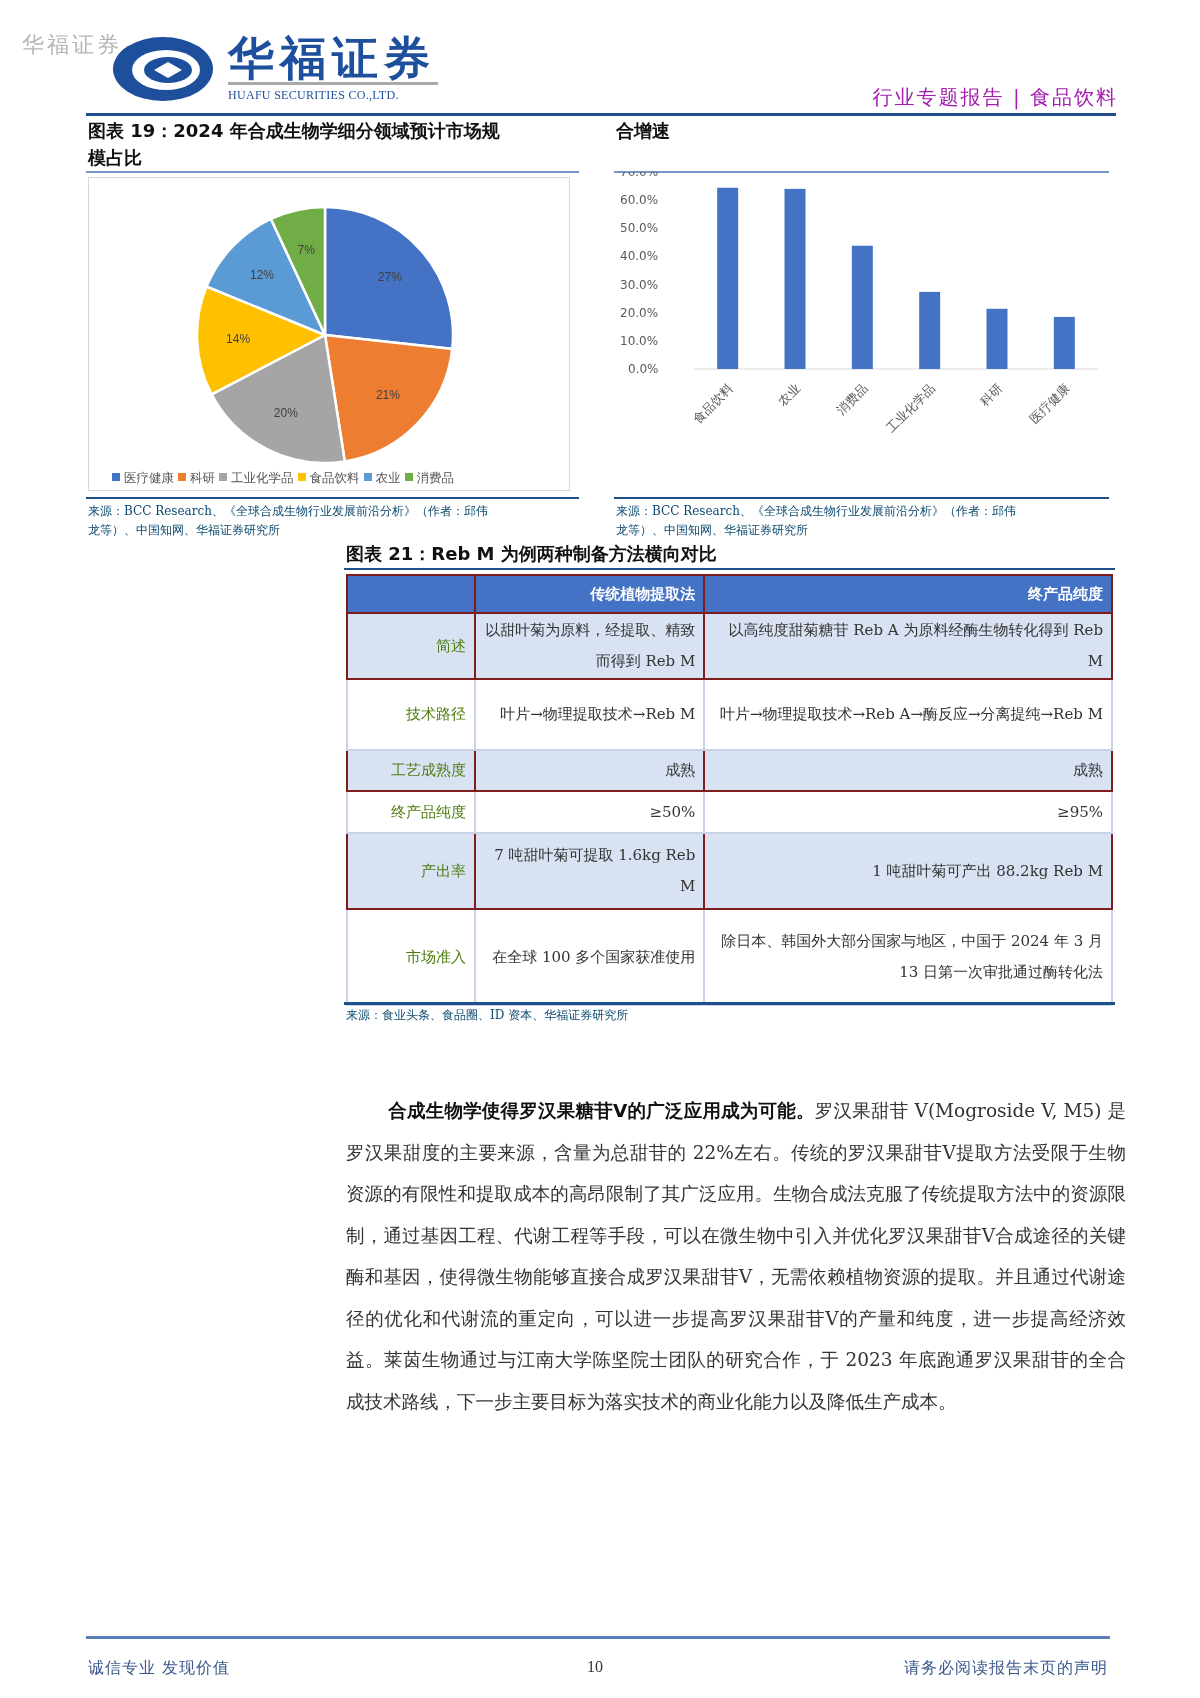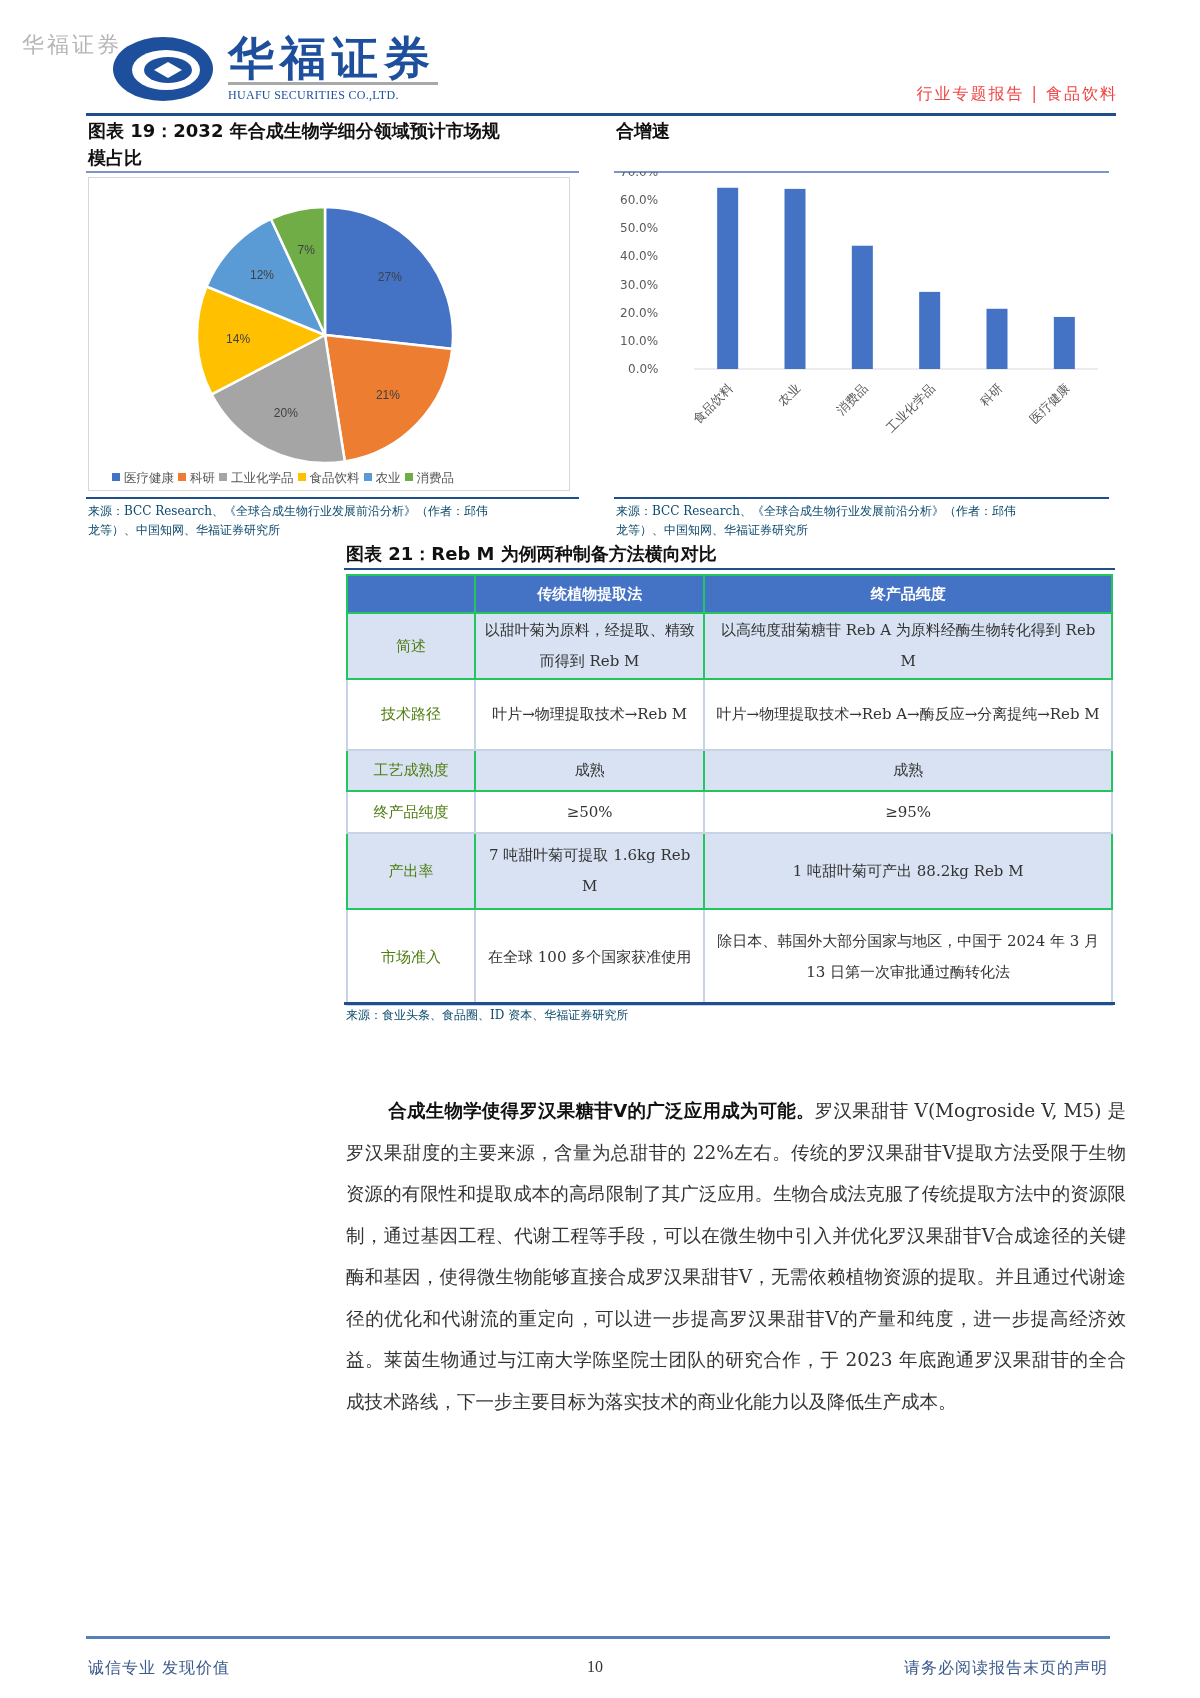--- a/index.html
+++ b/index.html
@@ -4,32 +4,32 @@
 <style>
   html, body { margin:0; padding:0; background:#fff; }
   body { width:1200px; height:1698px; position:relative; overflow:hidden;
          font-family:"DejaVu Serif", serif; color:#222; }
   .abs { position:absolute; }
   .watermark { left:22px; top:30px; font-size:22px; color:#b5b5b5; letter-spacing:3px; font-family:"DejaVu Sans", sans-serif; }
   .logo { left:108px; top:34px; width:110px; height:70px; }
   .brand-cn { left:228px; top:28px; font-size:46px; color:#1d4f9c; font-weight:bold; letter-spacing:6px; font-family:"DejaVu Serif", serif; }
   .brand-bar { left:228px; top:82px; width:210px; height:3px; background:#a9a9a9; }
   .brand-en { left:228px; top:88px; font-size:12px; color:#1d4f9c; font-family:Liberation Serif, serif; letter-spacing:0.3px; }
-  .header-right { right:82px; top:84px; font-size:16px; color:#ef4444; letter-spacing:2px; }
+  .header-right { right:82px; top:84px; font-size:20px; color:#a21caf; letter-spacing:2px; }
   .top-rule { left:86px; top:113px; width:1030px; height:3px; background:#1f4e8c; }
   .fig-title { font-size:18px; font-weight:bold; color:#111; line-height:27px; font-family:"DejaVu Sans", sans-serif; }
   .fig-rule { height:2px; background:#7a96c8; }
   .pie-frame { left:88px; top:177px; width:482px; height:314px; border:1px solid #d8d8d8; box-sizing:border-box; }
   .legend { left:112px; top:470px; font-size:12.5px; color:#555; white-space:nowrap; }
   .legend .sw { display:inline-block; width:8px; height:8px; margin-right:4px; vertical-align:1px; }
   .legend .it { margin-right:4px; }
   .source { font-size:12px; color:#0c4a6e; line-height:19px; }
   .bottom-rule { height:2px; background:#1f4e8c; }
   table.cmp { border-collapse:collapse; position:absolute; left:346px; top:574px; width:767px; font-size:15px; color:#333; }
-  table.cmp td, table.cmp th { border:2px solid #22c55e; text-align:center; padding:0 8px; line-height:31px; }
+  table.cmp td, table.cmp th { border:2px solid #7f1d1d; text-align:right; padding:0 8px; line-height:31px; }
   table.cmp th { background:#4472c4; color:#fff; font-weight:bold; height:36px; font-family:"DejaVu Sans", sans-serif; }
   table.cmp td.rowh { font-weight:normal; color:#4d7c0f; width:110px; font-family:"DejaVu Sans", sans-serif; }
   tr.shade td { background:#d9e2f3; }
   tr.plain td { background:#fff; border-color:#c9d3e8; }
   .para { left:346px; top:1090px; width:780px; font-size:18.5px; line-height:41.5px; color:#333; text-align:justify; }
   .para b { color:#111; font-family:"DejaVu Sans", sans-serif;margin-top:25px; }
   .footer-left { left:88px; top:1658px; font-size:16px; color:#3b5a8c; letter-spacing:1px; }
   .footer-mid { left:587px; top:1658px; font-size:16px; color:#333; font-family:"Liberation Serif", serif; }
   .footer-right { right:92px; top:1658px; font-size:16px; color:#3b5a8c; letter-spacing:1px; }
 </style>
@@ -44,21 +44,21 @@
   <ellipse cx="60" cy="36" rx="24" ry="13" fill="#1d4f9c"></ellipse>
   <path d="M46 36 L60 28 L74 36 L60 44 Z" fill="#fff"></path>
 </svg>
 <div class="abs brand-cn">华福证券</div>
 <div class="abs brand-bar"></div>
 <div class="abs brand-en">HUAFU SECURITIES CO.,LTD.</div>
 <div class="abs header-right">行业专题报告 | 食品饮料</div>
 <div class="abs top-rule"></div>
 
 <div class="abs fig-title" style="left:88px;top:117px;width:470px;">
-  <div>图表 19：2032 年合成生物学细分领域预计市场规</div>
+  <div>图表 19：2024 年合成生物学细分领域预计市场规</div>
   <div>模占比</div>
 </div>
 <div class="abs fig-rule" style="left:86px;top:171px;width:493px;"></div>
 <div class="abs pie-frame"></div>
 <svg class="abs" id="pie" style="left:190px;top:200px;" width="270" height="270">
     <path d="M135,135 L135,7 A128,128 0 0 1 262.2422183603267,148.90747521094076 Z" fill="#4472c4" stroke="#fff" stroke-width="2.5"></path>
     <text x="199.80395866305156" y="80.893128275586" text-anchor="middle" font-size="12" fill="#404040" font-family="Liberation Sans, sans-serif">27%</text>
     <path d="M135,135 L262.2422183603267,148.90747521094076 A128,128 0 0 1 154.82696706740285,261.45509628681685 Z" fill="#ed7d31" stroke="#fff" stroke-width="2.5"></path>
     <text x="197.9654961331366" y="199.09415859056486" text-anchor="middle" font-size="12" fill="#404040" font-family="Liberation Sans, sans-serif">21%</text>
     <path d="M135,135 L154.82696706740285,261.45509628681685 A128,128 0 0 1 21.590545988055695,194.3489320941219 Z" fill="#a5a5a5" stroke="#fff" stroke-width="2.5"></path>

